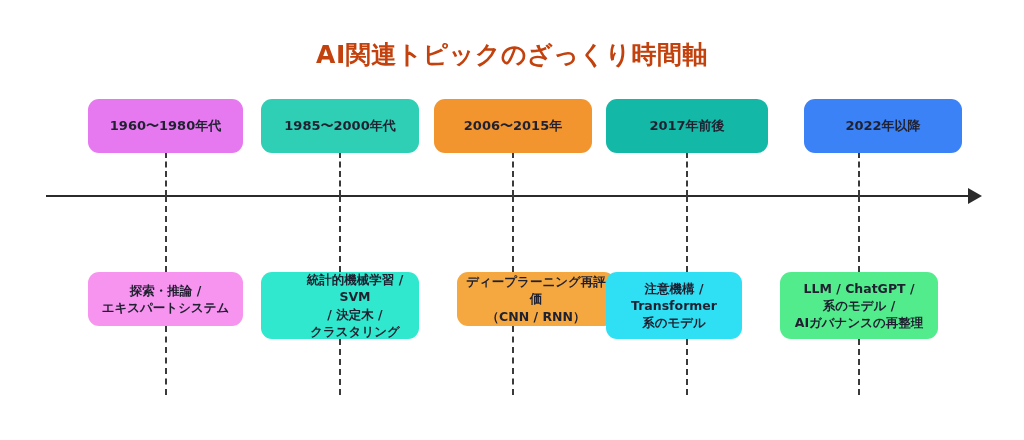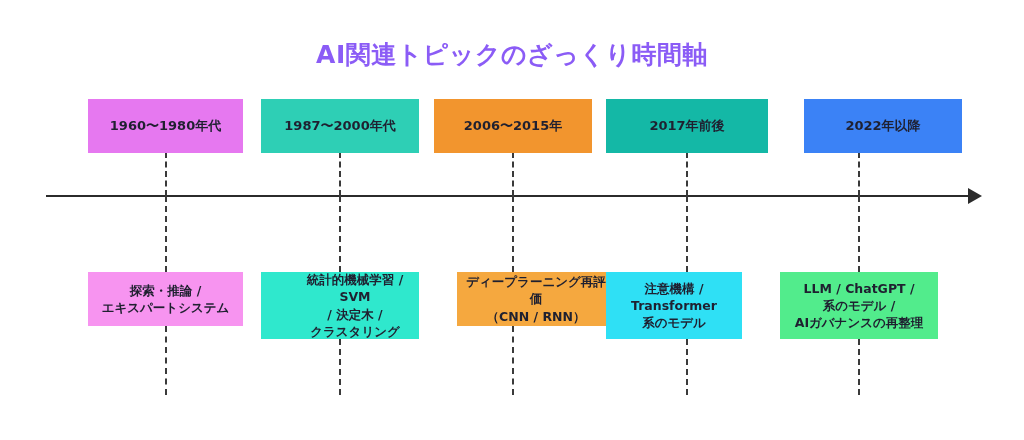--- a/index.html
+++ b/index.html
@@ -22,21 +22,21 @@
 
   
   .title {
     position: absolute;
     left: 0;
     top: 38px;
     width: 1024px;
     text-align: center;
     font-size: 25px;
     font-weight: bold;
-    color: #8b5cf6;
+    color: #c2410c;
     letter-spacing: 0.5px;
     white-space: nowrap;
   }
 
   
   .axis-line {
     position: absolute;
     left: 46px;
     top: 195px;
     width: 930px;
@@ -67,20 +67,21 @@
   
   .box {
     position: absolute;
     box-sizing: border-box;
     display: flex;
     align-items: center;
     justify-content: center;
     text-align: center;
     color: #1f2030;
     line-height: 1.38;
+    border-radius: 11px;
   }
   .box-top {
     top: 99px;
     height: 54px;
     font-size: 13px;
     font-weight: bold;
   }
   .box-bottom {
     top: 272px;
     font-size: 12.5px;
@@ -114,21 +115,21 @@
       <div class="connector tail" style="left: 686px; top: 339px; height: 56px;"></div>
       <div class="connector upper" style="left: 858px;"></div>
       <div class="connector lower" style="left: 858px; height: 76px;"></div>
       <div class="connector tail" style="left: 858px; top: 339px; height: 56px;"></div>
     </div>
   <div id="top-boxes">
       <div class="box box-top" style="left: 88px; width: 155px; background: rgb(230, 120, 240);">
         <span>1960〜1980年代</span>
       </div>
       <div class="box box-top" style="left: 261px; width: 158px; background: rgb(46, 207, 181);">
-        <span>1987〜2000年代</span>
+        <span>1985〜2000年代</span>
       </div>
       <div class="box box-top" style="left: 434px; width: 158px; background: rgb(242, 149, 46); text-align: right;">
         <span>2006〜2015年</span>
       </div>
       <div class="box box-top" style="left: 606px; width: 162px; background: #14b8a6;">
         <span>2017年前後</span>
       </div>
       <div class="box box-top" style="left: 780px; width: 158px; background: #3b82f6; margin-left: 24px;">
         <span>2022年以降</span>
       </div>

